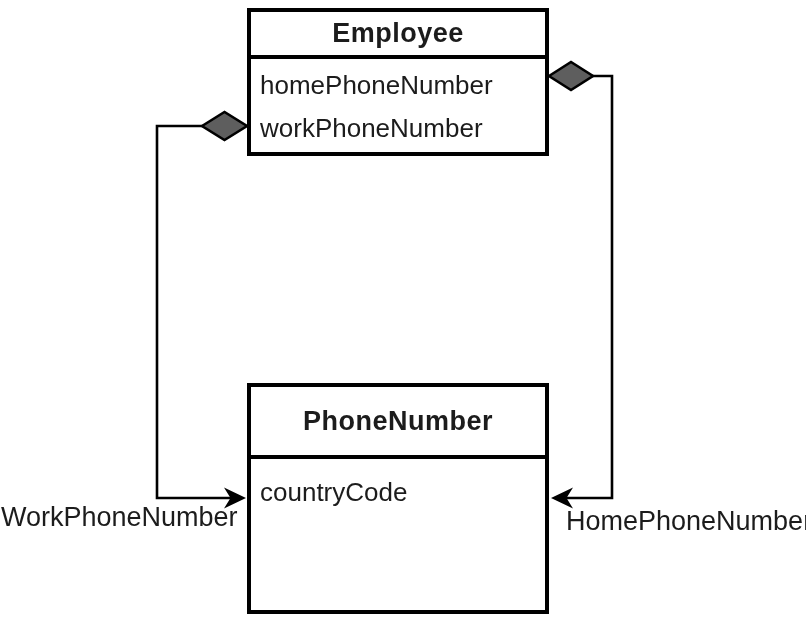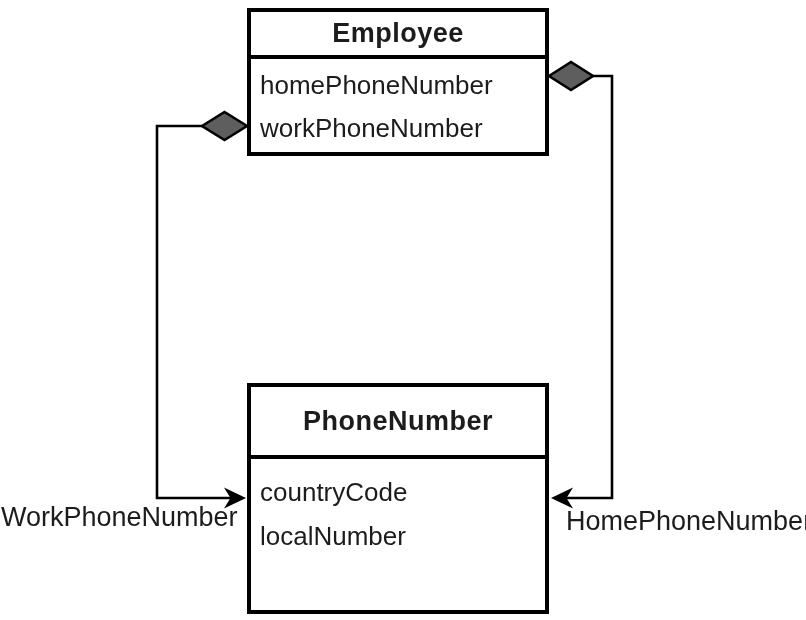--- a/index.html
+++ b/index.html
@@ -86,20 +86,19 @@
     <div class="class-attrs">
       <div class="attr">homePhoneNumber</div>
       <div class="attr">workPhoneNumber</div>
     </div>
   </div>
 
   <div class="class-box phone">
     <div class="class-title">PhoneNumber</div>
     <div class="class-attrs">
       <div class="attr">countryCode</div>
-      <div class="attr">localNumber</div>
     </div>
   </div>
 
   <div class="edge-label work">WorkPhoneNumber</div>
   <div class="edge-label home">HomePhoneNumber</div>
 
 </div>
 
 </body></html>

